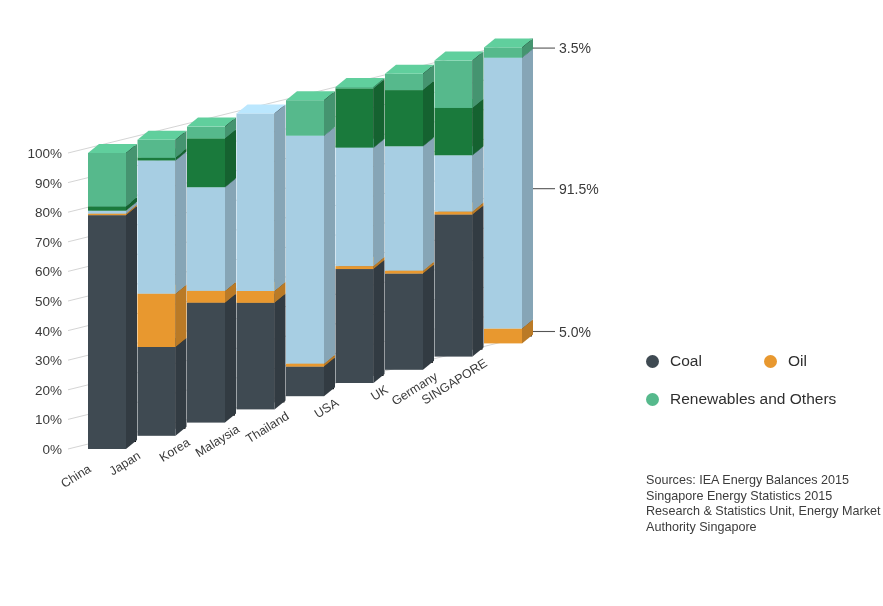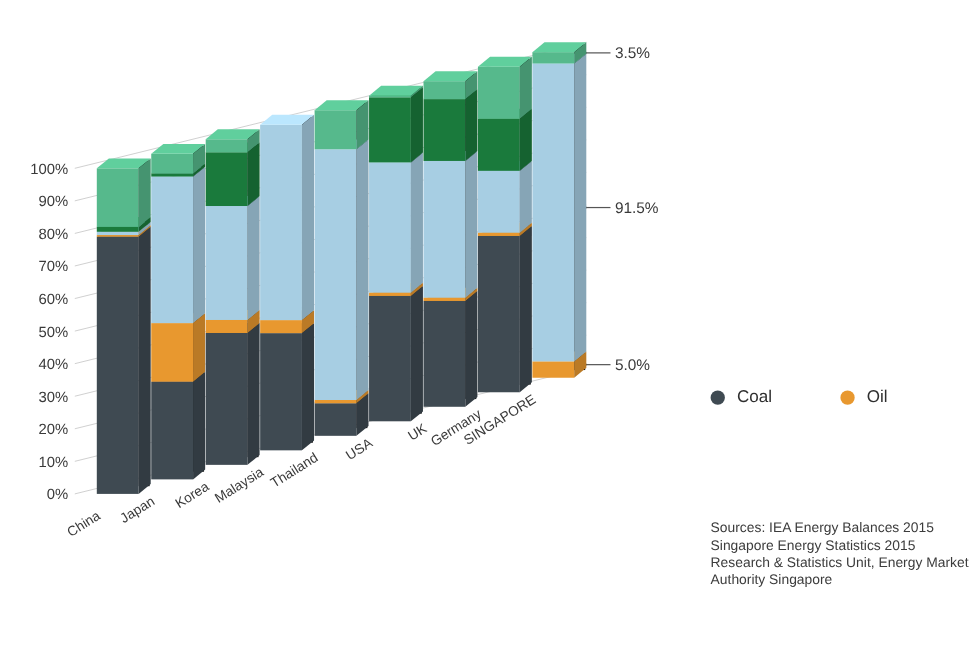--- a/index.html
+++ b/index.html
@@ -260,20 +260,26 @@
       <div class="legend-row">
         <div class="legend-item col1">
           <span class="swatch" style="background: rgb(63, 74, 82);"></span>
           <span class="legend-label">Coal</span>
         </div>
         <div class="legend-item">
           <span class="swatch" style="background: rgb(232, 152, 47);"></span>
           <span class="legend-label">Oil</span>
         </div>
       </div>
+      <div class="legend-row">
+        <div class="legend-item">
+          <span class="swatch" style="background: rgb(86, 185, 140);"></span>
+          <span class="legend-label">Renewables and Others</span>
+        </div>
+      </div>
     </div>
 
   <div class="sources">
       <div>Sources: IEA Energy Balances 2015</div>
       <div>Singapore Energy Statistics 2015</div>
       <div>Research &amp; Statistics Unit, Energy Market</div>
       <div>Authority Singapore</div>
     </div>
 
 </div>

